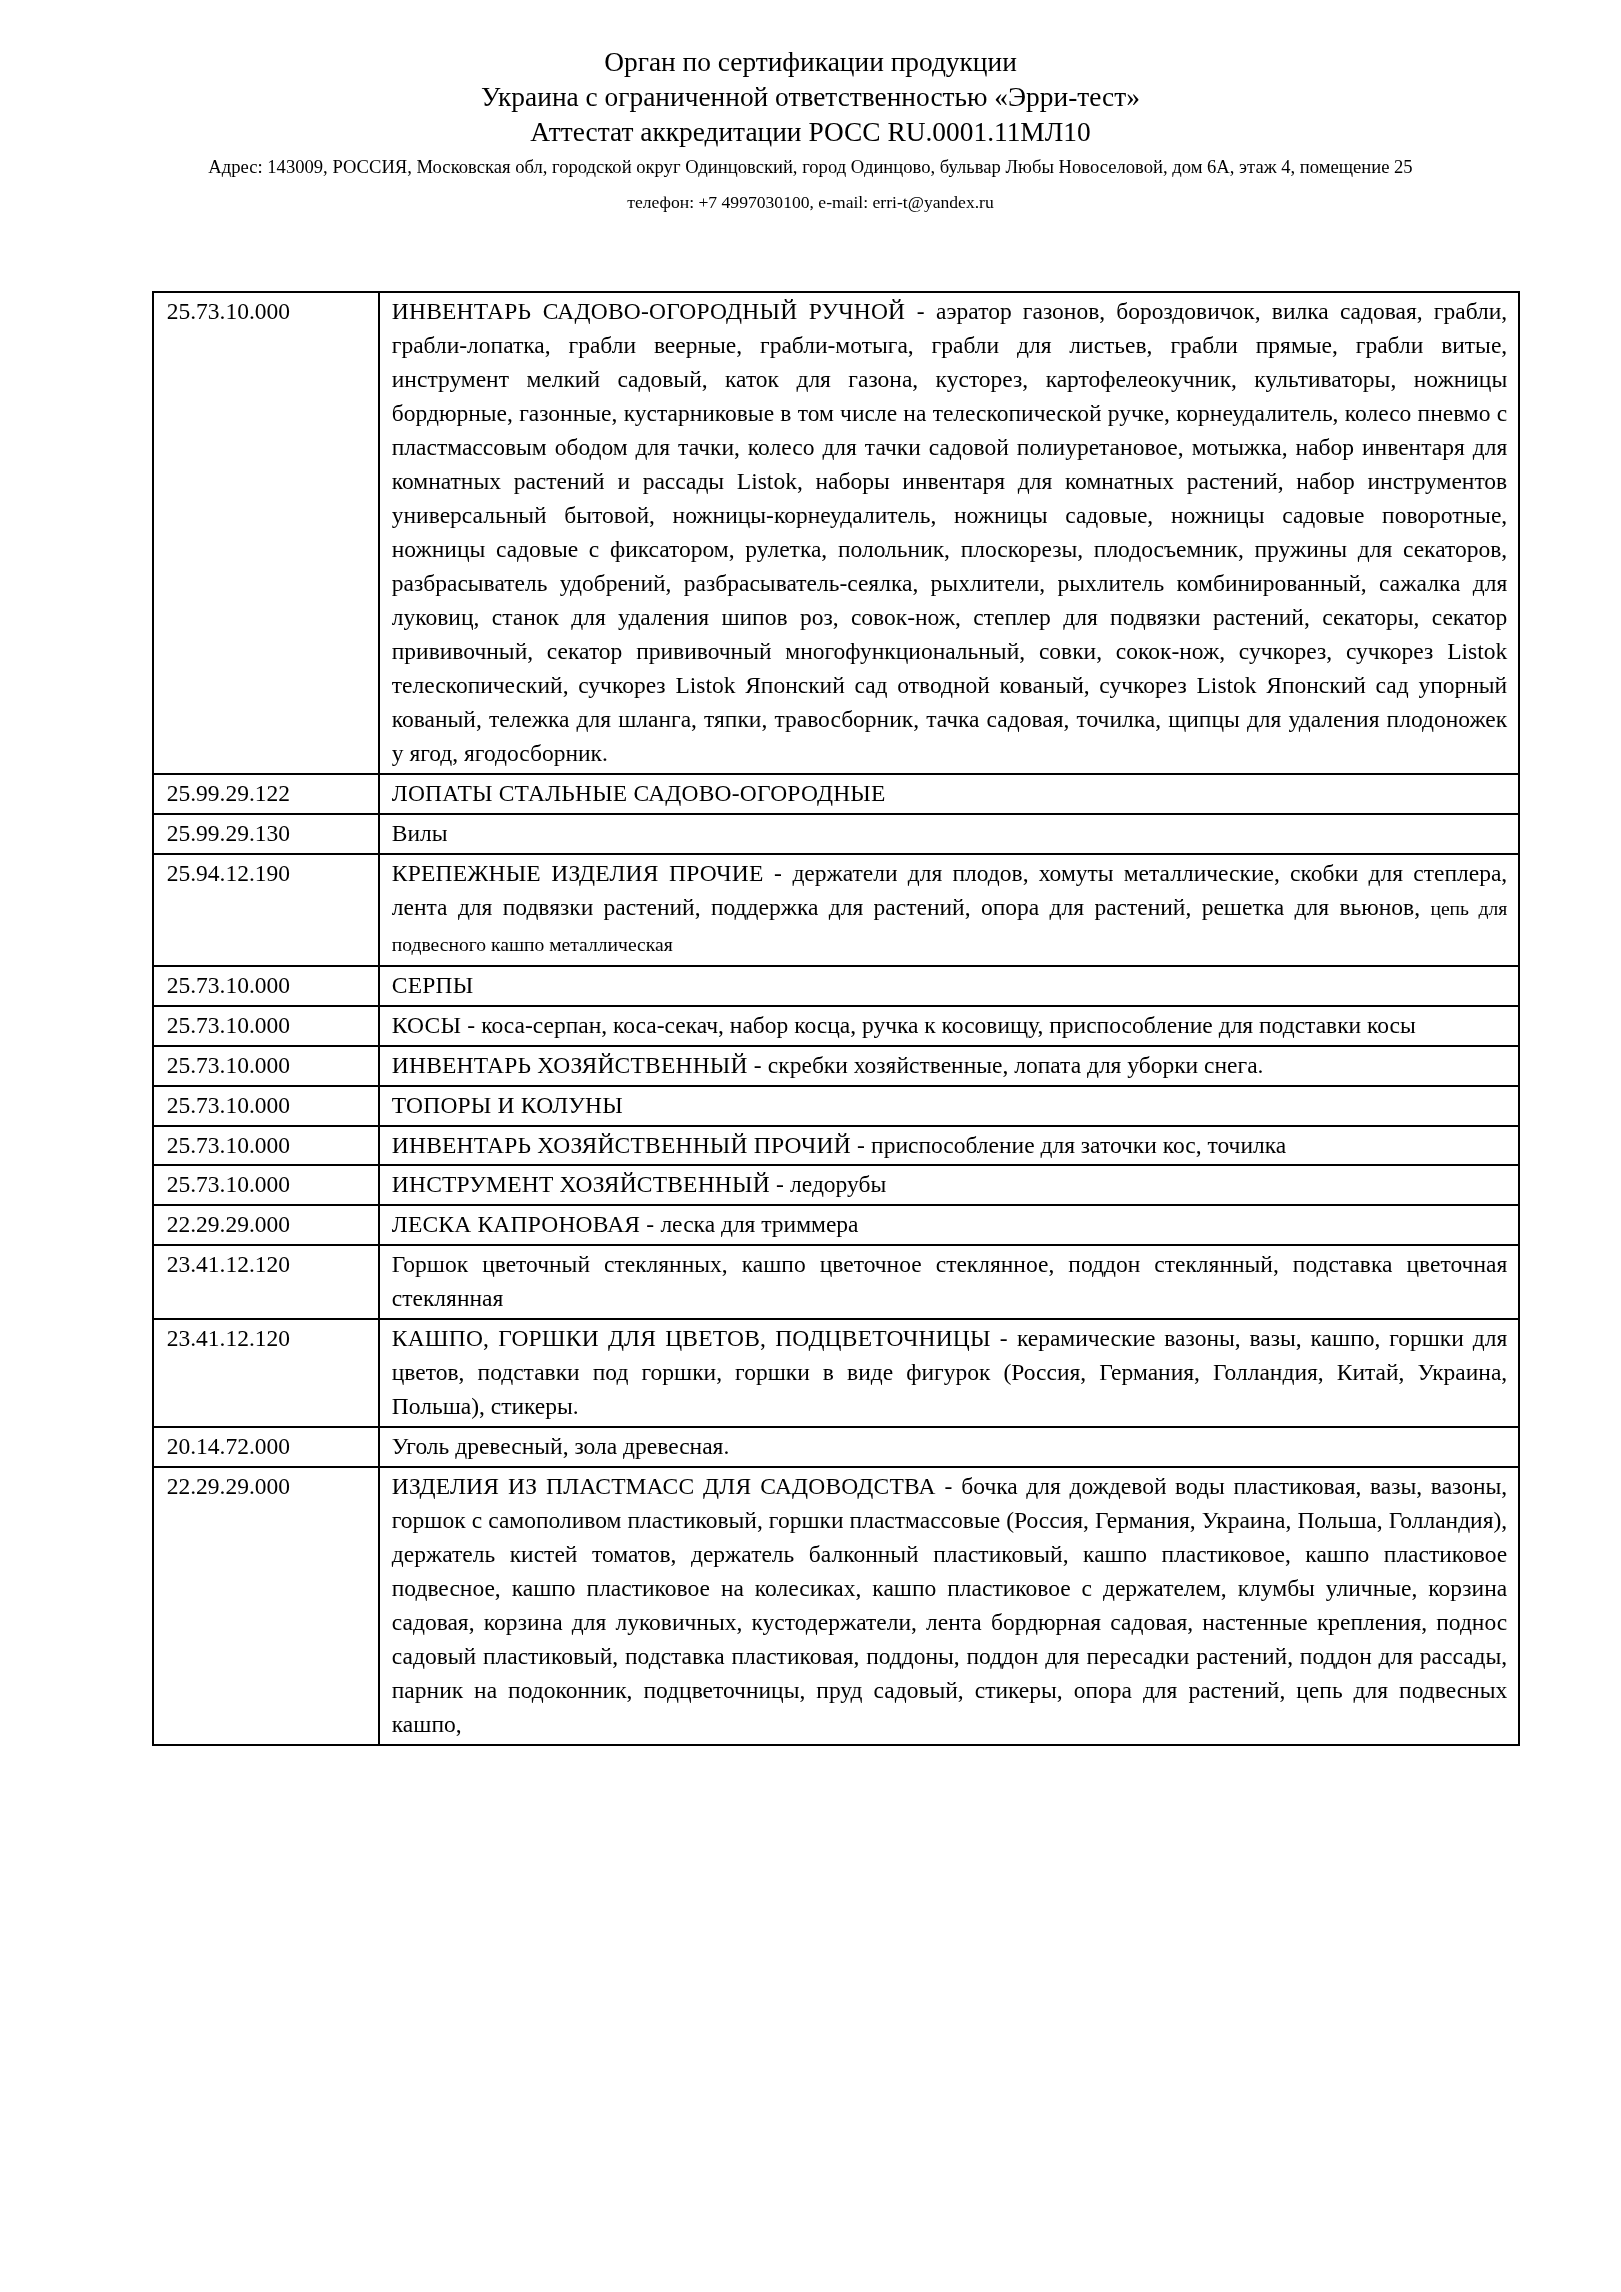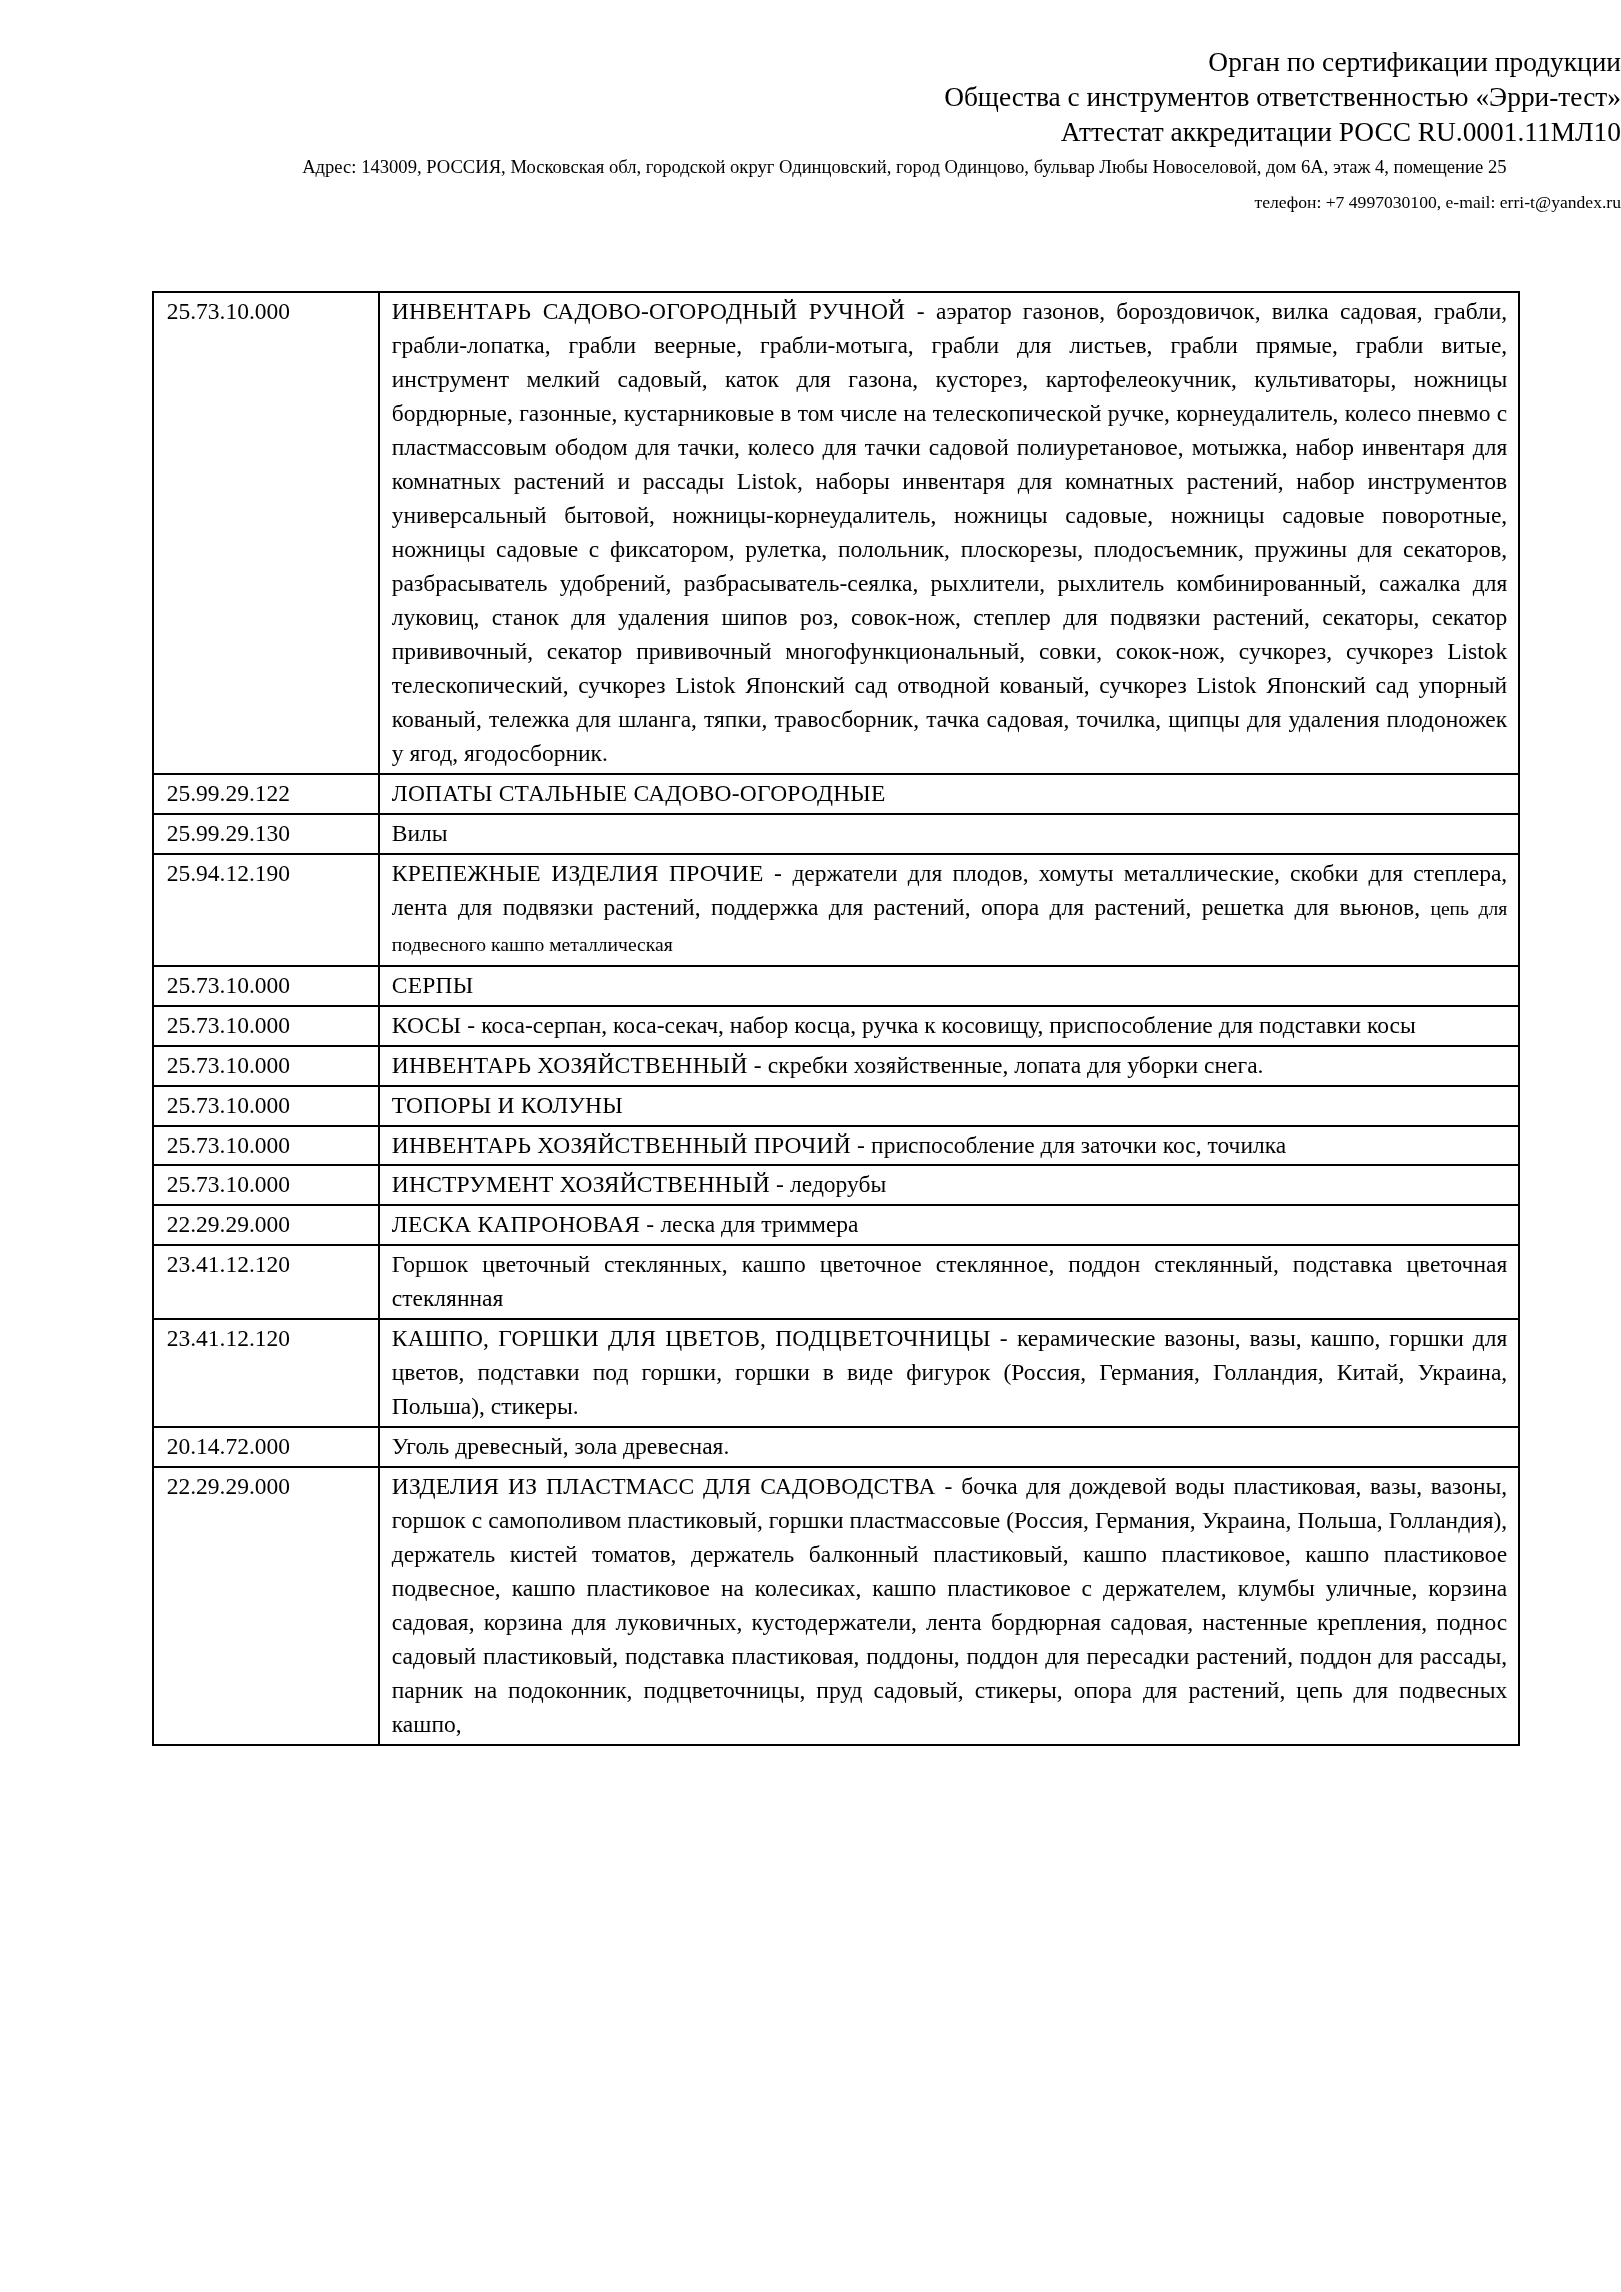--- a/index.html
+++ b/index.html
@@ -9,21 +9,21 @@
     width: 1621px;
     height: 2293px;
     margin: 0 auto;
     background: #ffffff;
     color: #000000;
     font-family: "Liberation Serif", "DejaVu Serif", serif;
     overflow: hidden;
   }
   .header {
     padding-top: 45px;
-    text-align: right;
+    text-align: center;
   }
   .header .title-line {
     font-size: 27.4px;
     line-height: 35px;
     font-weight: normal;
   }
   .header .address-line {
     width: 1392px;
     margin: 3px auto 0 auto;
     font-size: 18.6px;
@@ -62,21 +62,21 @@
   .seg-caps { letter-spacing: 0.2px; }
   .seg-small { font-size: 19.6px; }
 </style>
 </head>
 <body>
 
 <div class="page">
 
   <div class="header">
     <div class="title-line">Орган по сертификации продукции</div>
-    <div class="title-line">Общества с инструментов ответственностью «Эрри-тест»</div>
+    <div class="title-line">Украина с ограниченной ответственностью «Эрри-тест»</div>
     <div class="title-line">Аттестат аккредитации РОСС RU.0001.11МЛ10</div>
     <div class="address-line">Адрес: 143009, РОССИЯ, Московская обл, городской округ Одинцовский, город Одинцово, бульвар Любы Новоселовой, дом 6А, этаж 4, помещение 25</div>
     <div class="contact-line">телефон: +7 4997030100, e-mail: erri-t@yandex.ru</div>
   </div>
 
   <table class="cert-table">
     <colgroup>
       <col style="width:226px">
       <col>
     </colgroup>

